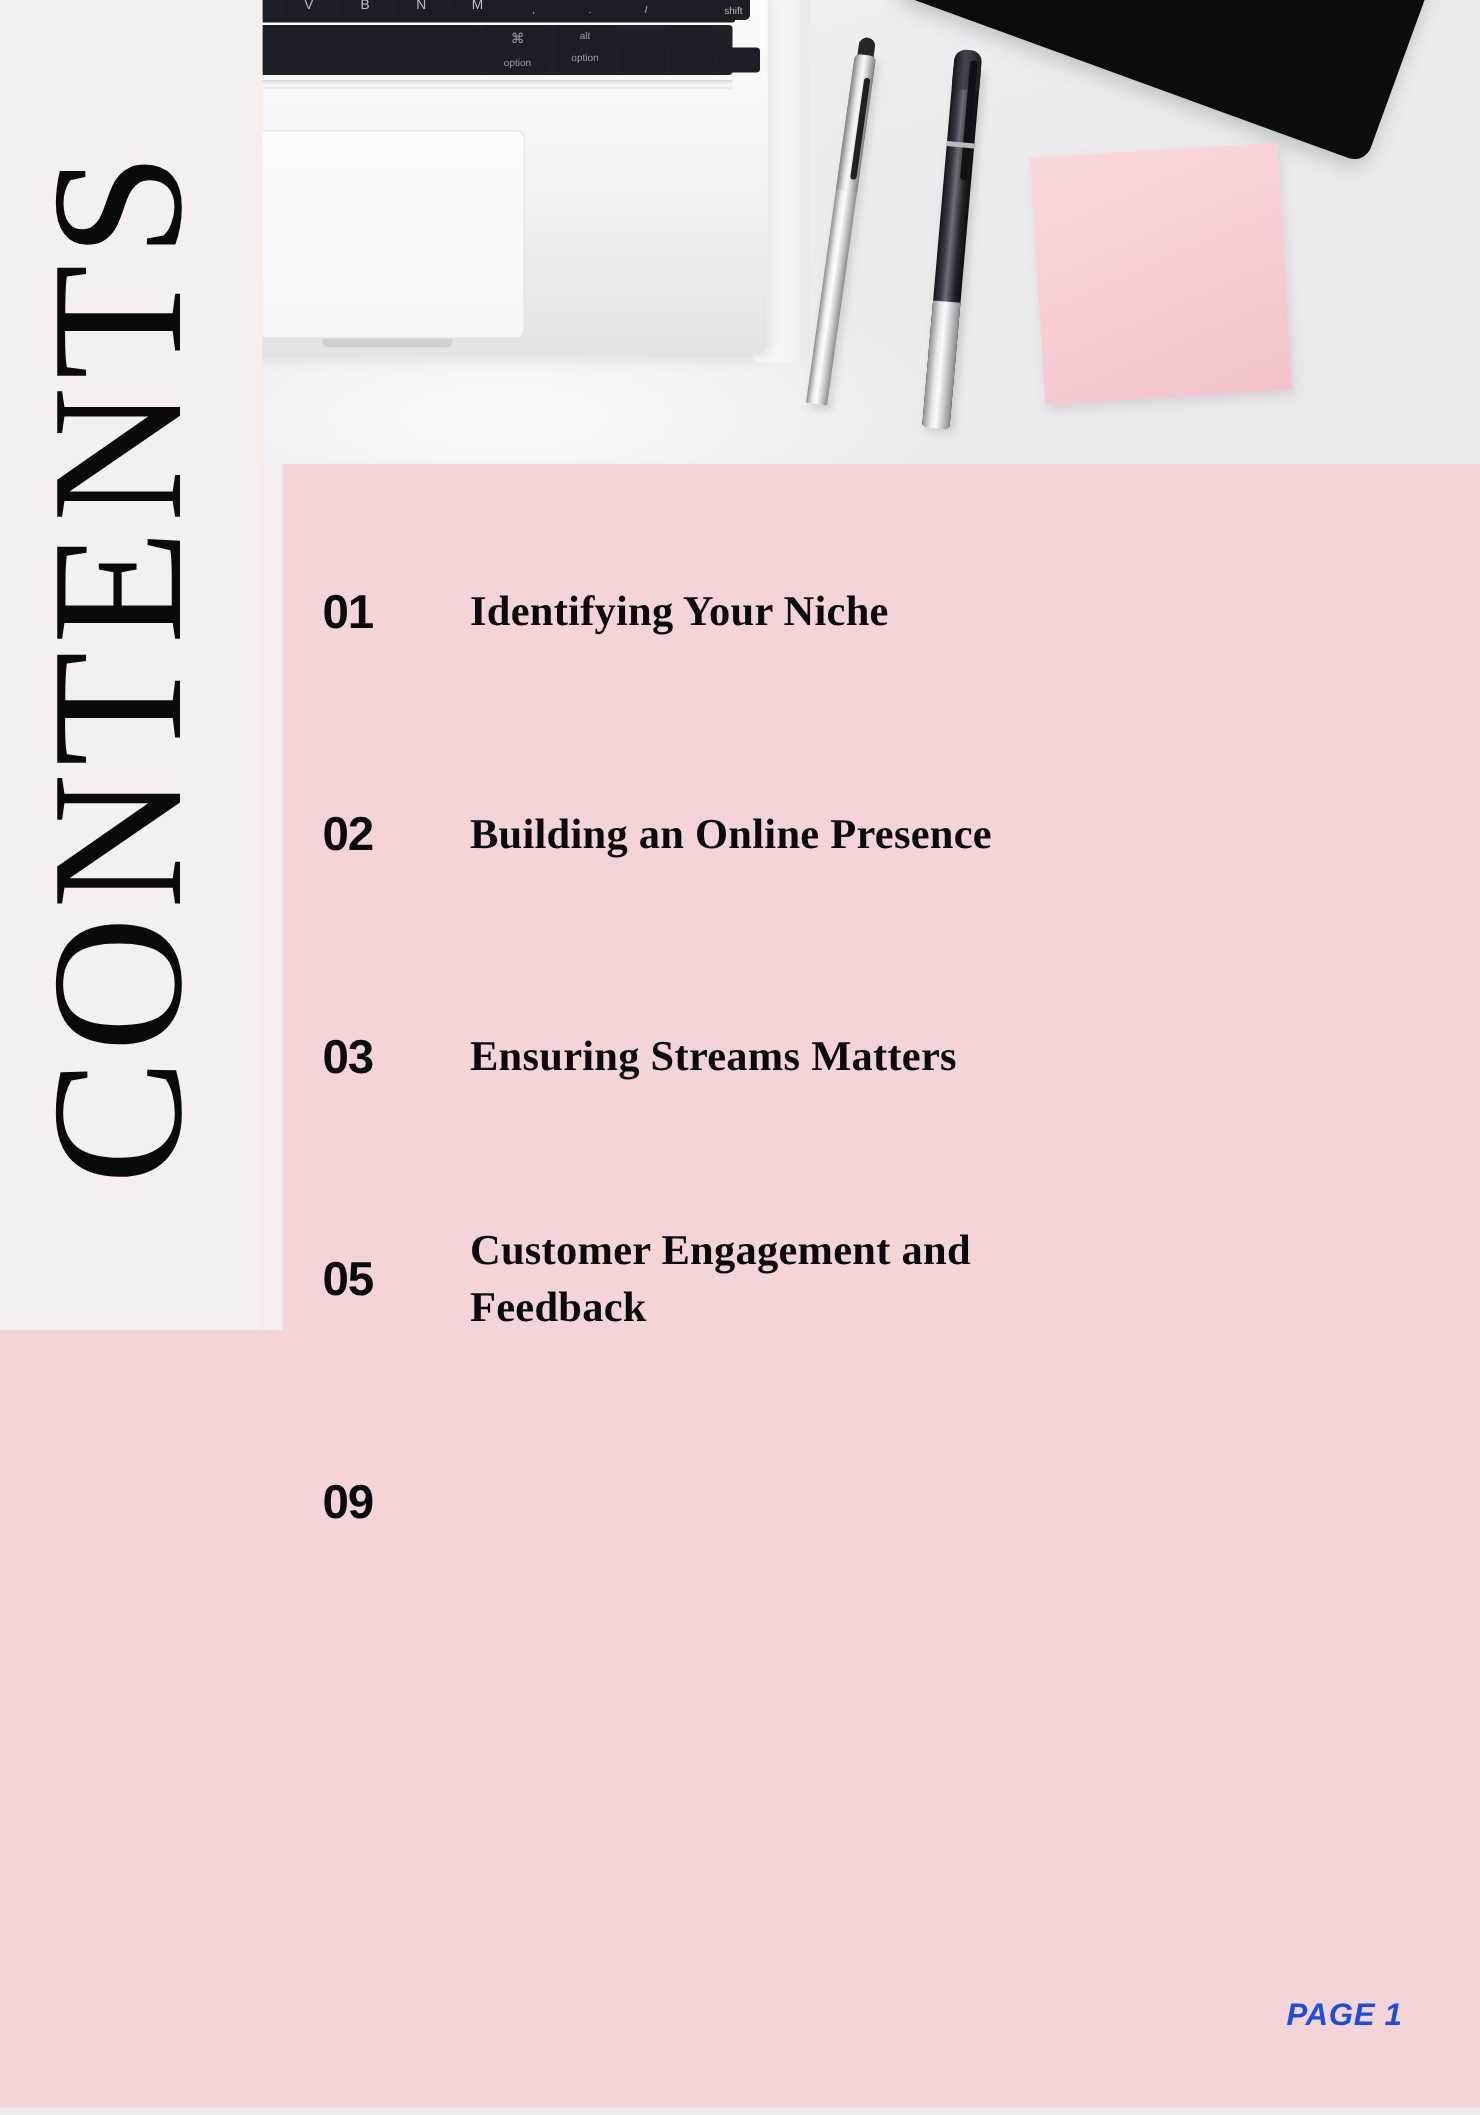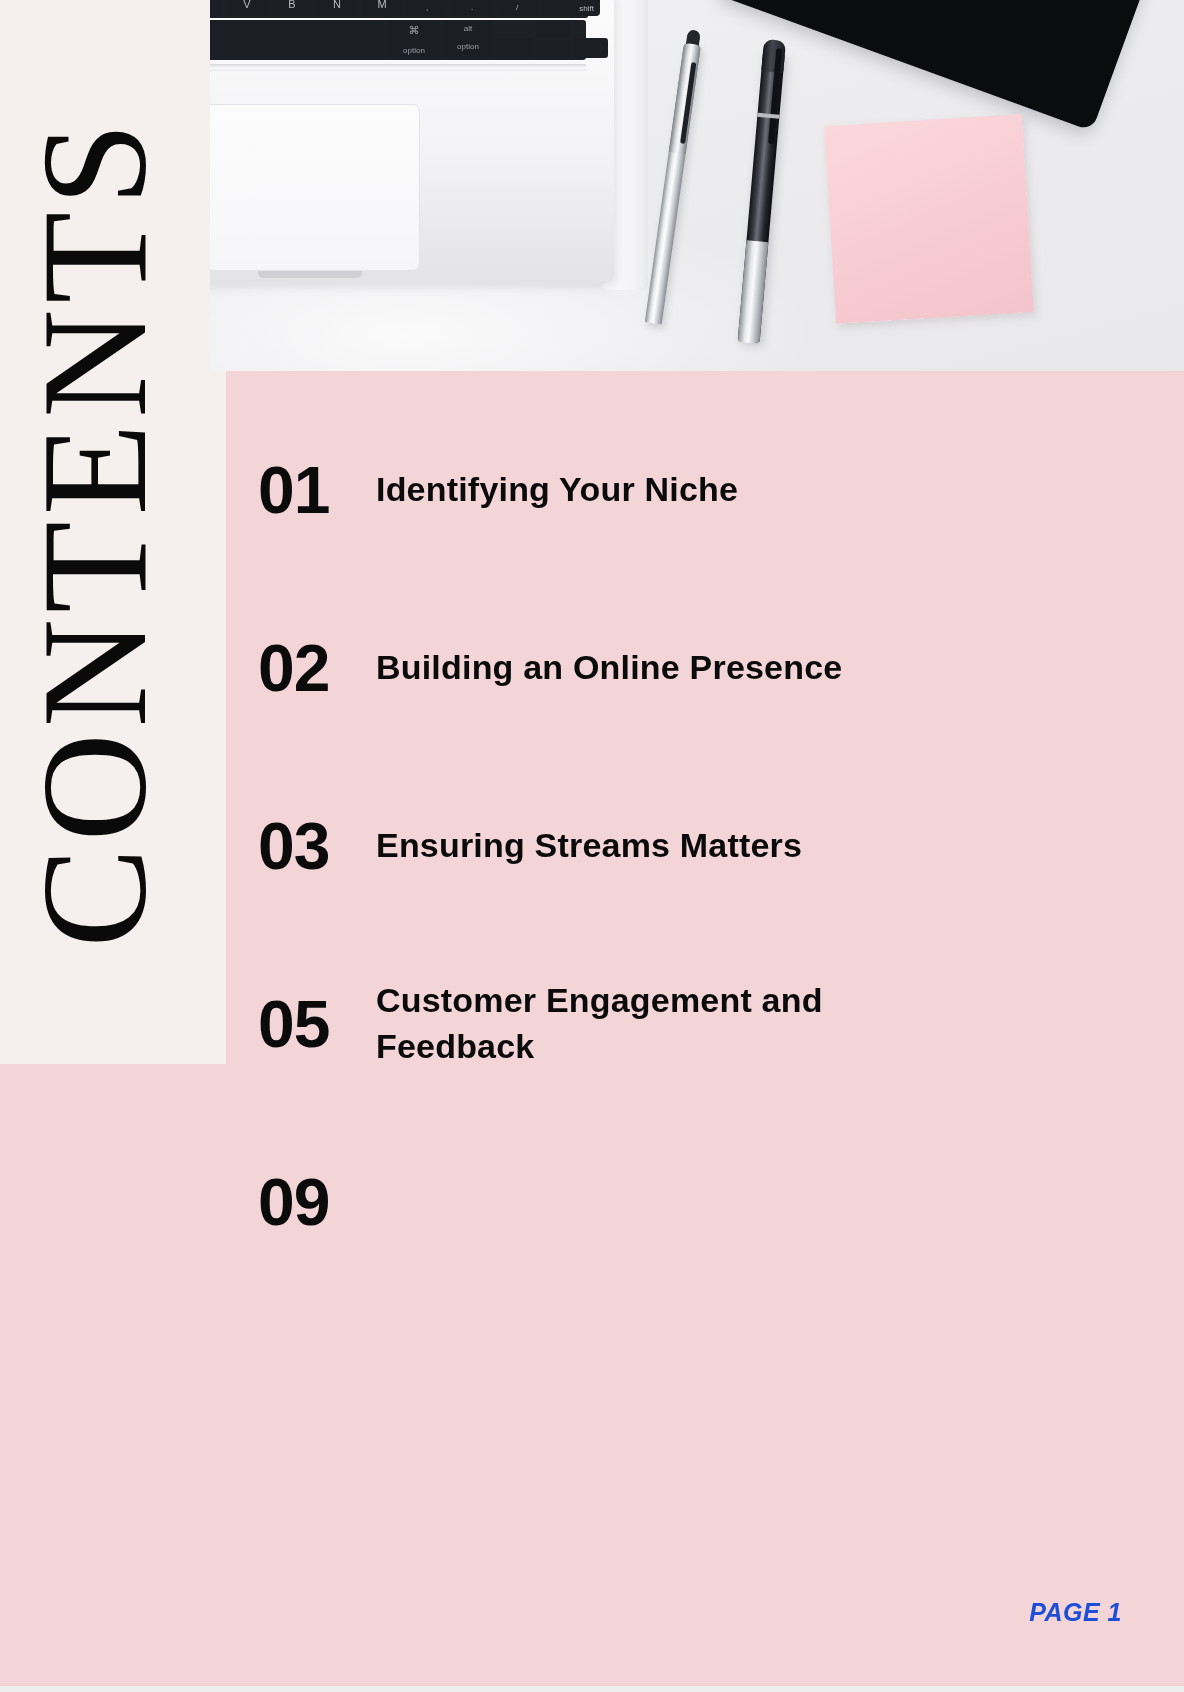--- a/index.html
+++ b/index.html
@@ -270,29 +270,29 @@
   .toc-item {
     display: flex;
     align-items: center;
     min-height: 120px;
     margin-bottom: 58px;
   }
   .toc-num {
     flex: 0 0 auto;
     width: 118px;
     font-family: "Liberation Sans", sans-serif;
-    font-size: 66px;
+    font-size: 38px;
     font-weight: 700;
     color: #0B0B0B;
     letter-spacing: -1px;
     line-height: 1;
   }
   .toc-label {
     flex: 1 1 auto;
-    font-family: Liberation Sans, sans-serif;
+    font-family: Liberation Serif, serif;
     font-size: 34px;
     font-weight: 700;
     color: #0B0B0B;
     line-height: 1.35;
     letter-spacing: 0.2px;
   }
   .toc-item.wrap .toc-label { max-width: 540px; }
 
   
   .page-footer {

